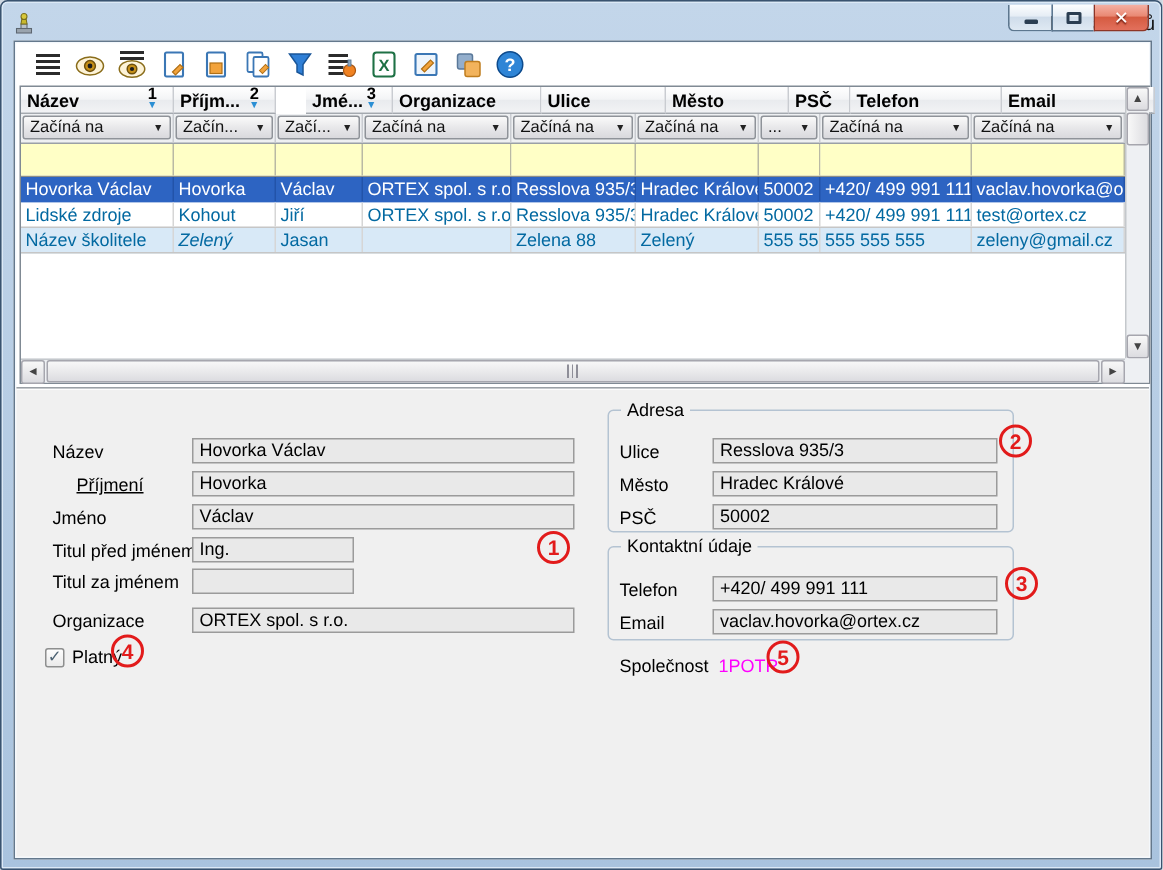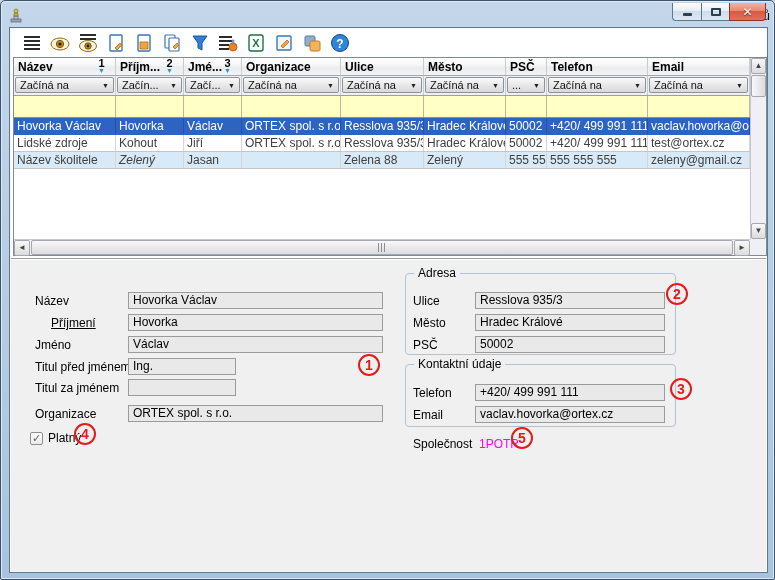--- a/index.html
+++ b/index.html
@@ -43,21 +43,21 @@
   .g-filter{display:flex;height:20px;background:#eef0f2;border-bottom:1px solid #9aa0a6;}
   .g-fcell{flex:none;padding:1px;border-right:1px solid #c9ccd1;}
   .fbtn{height:16px;display:flex;align-items:center;justify-content:space-between;padding:0 4px;
     background:linear-gradient(#fafafa,#e8e8ea 50%,#d9d9dd);border:1px solid #8f9399;border-radius:2px;
     font-size:11px;color:#111;white-space:nowrap;overflow:hidden;}
   .fbtn .arr{font-size:7px;color:#222;margin-left:3px;}
   .g-yellow{display:flex;height:22px;border-bottom:1px solid #8e8e86;}
   .g-ycell{flex:none;background:#ffffc6;border-right:1px solid #b9b9a4;}
   .g-row{display:flex;height:17px;border-bottom:1px solid #c6c6c6;background:#fff;}
   .g-cell{flex:none;font-size:12px;line-height:16px;padding:0 3px;white-space:nowrap;overflow:hidden;
-    border-right:1px solid #d6d6d6;color:#404040;}
+    border-right:1px solid #d6d6d6;color:#0369a1;}
   .g-row.zebra{background:#d8e9f7;}
   .g-row.sel{background:#2d64c2;border-bottom-color:#2d64c2;}
   .g-row.sel .g-cell{color:#fff;border-right-color:#2253a9;}
   
   .vscroll{position:absolute;right:0;top:0;width:16px;height:181px;background:#eef0f3;border-left:1px solid #c4c8cc;}
   .hscroll{position:absolute;left:0;bottom:0;width:736px;height:16px;background:#eef0f3;border-top:1px solid #c4c8cc;display:flex;}
   .sb-btn{width:16px;height:16px;flex:none;background:linear-gradient(#f8f8f8,#dcdce0);border:1px solid #a6a6ae;border-radius:2px;
     display:flex;align-items:center;justify-content:center;font-size:8px;color:#444;line-height:8px;}
   .vscroll .sb-btn{width:15px;}
   .v-thumb{position:absolute;left:0;top:17px;width:15px;height:22px;background:linear-gradient(90deg,#f8f8f8,#dcdce0);
@@ -208,21 +208,21 @@
                 <span class="a">▼</span>
               </span>
             </div>
             <div class="g-hcell" style="width: 68px;">
               <span>Příjm...</span>
               <span class="hsort">
                 <span class="n">2</span>
                 <span class="a">▼</span>
               </span>
             </div>
-            <div class="g-hcell" style="width: 58px;">
+            <div class="g-hcell" style="width: 58px; margin-left: 20px;">
               <span>Jmé...</span>
               <span class="hsort">
                 <span class="n">3</span>
                 <span class="a">▼</span>
               </span>
             </div>
             <div class="g-hcell" style="width: 99px;">
               <span>Organizace</span>
             </div>
             <div class="g-hcell" style="width: 83px;">

